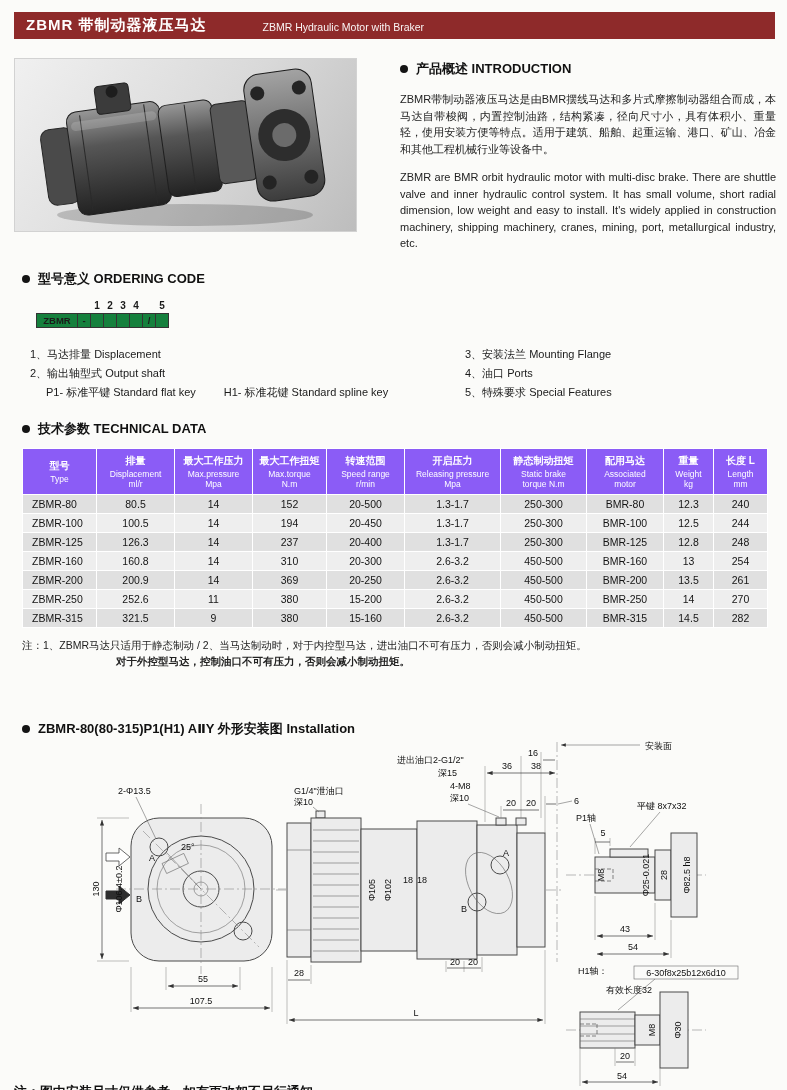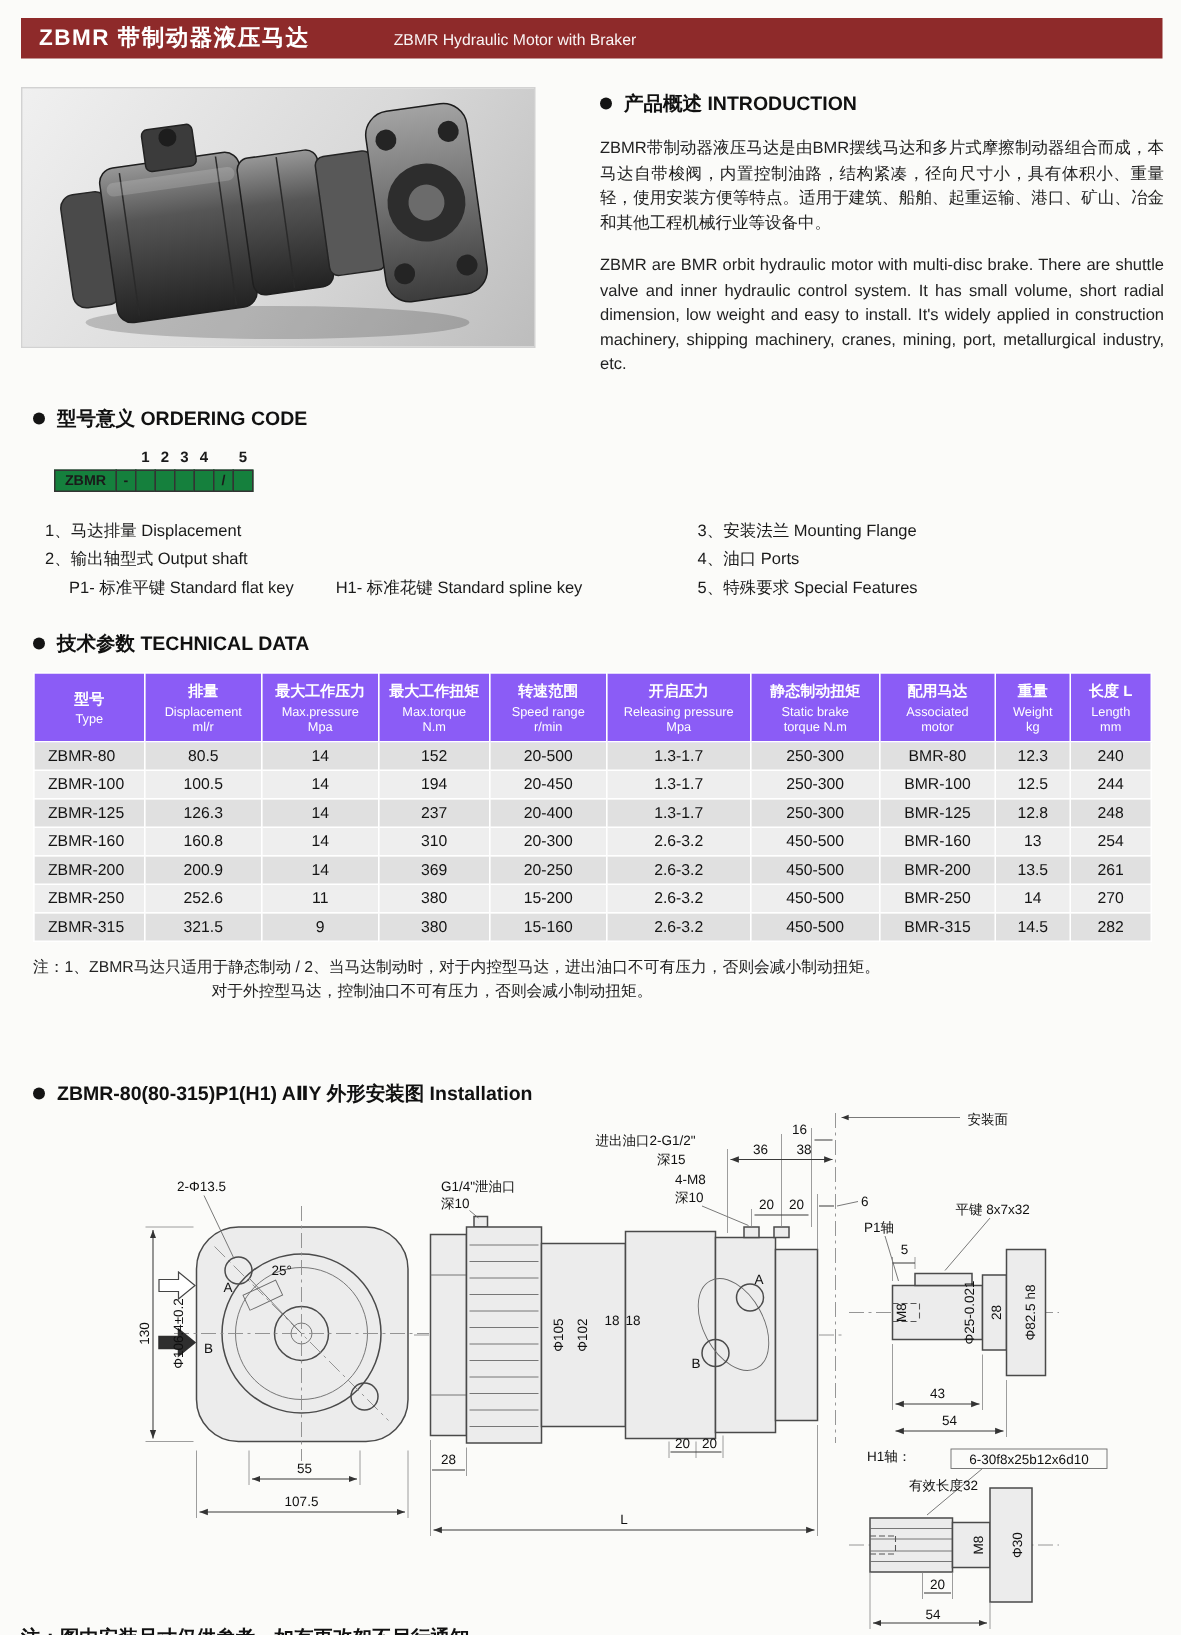--- a/index.html
+++ b/index.html
@@ -48,21 +48,21 @@
   table.tech th { background:#8b5cf6; color:#fff; font-weight:normal; border:1px solid #fff;
                   vertical-align:middle; height:46px; padding:2px 1px; }
   .h-cn { display:block; font-size:10px; font-weight:bold; }
   .h-en { display:block; font-size:8.5px; margin-top:1px; }
   .h-unit { display:block; font-size:8.5px; }
   table.tech td { font-size:10.5px; text-align:center; padding:3px 2px; border:1px solid #fff; color:#141414; }
   table.tech td:first-child { text-align:left; padding-left:9px; }
   table.tech tbody tr:nth-child(odd) td { background:#e0e0e0; }
   table.tech tbody tr:nth-child(even) td { background:#eeeeee; }
   .notes { margin-top:9px; font-size:10.5px; line-height:16px; color:#222; }
-  .notes .n2 { margin-left:119px; }
+  .notes .n2 { margin-left:94px;font-weight:bold; }
 
   
   .inst-head { position:absolute; left:22px; top:720px;justify-content:space-between; }
   .drawing { position:absolute; left:0; top:722px; width:787px; height:368px; }
 
   
   .part { fill:#ececec; stroke:#4a4a4a; stroke-width:1; }
   .ln   { fill:none; stroke:#4a4a4a; stroke-width:1; }
   .tn   { fill:none; stroke:#6a6a6a; stroke-width:.6; }
   .cl   { fill:none; stroke:#8a8a8a; stroke-width:.6; stroke-dasharray:10 3 2 3; }

